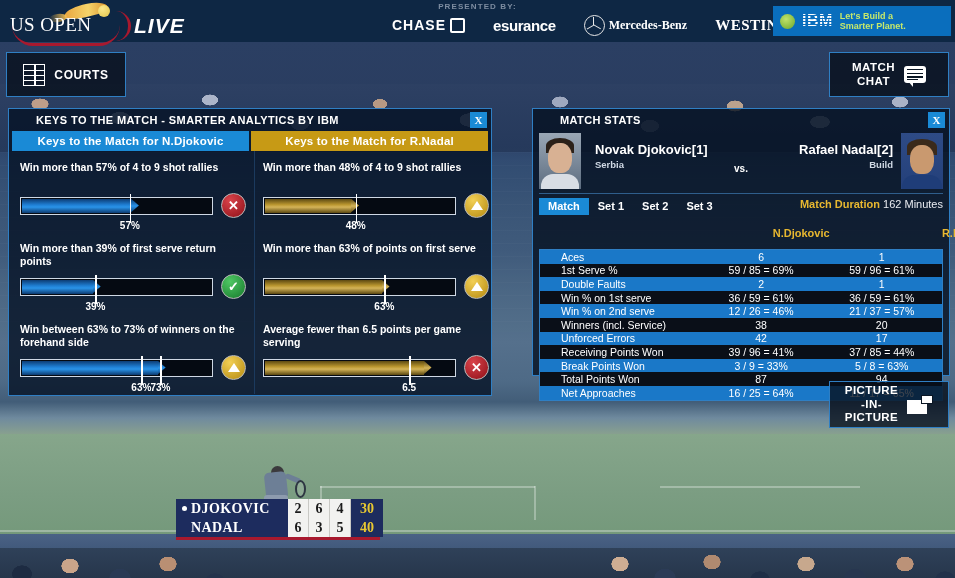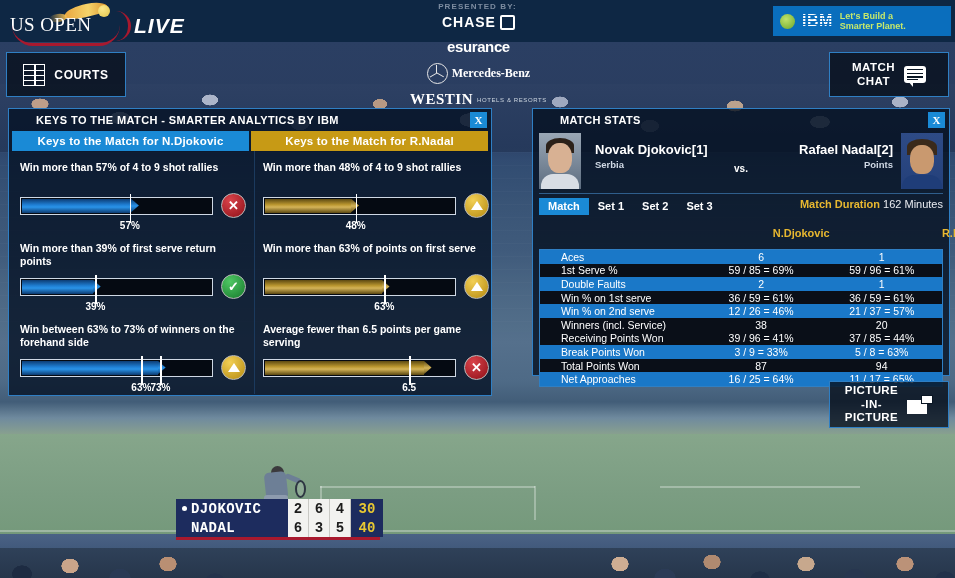--- a/index.html
+++ b/index.html
@@ -83,21 +83,21 @@
     border:3px solid #a8192e;border-top:none;border-left:none;border-right:none;
     border-radius:0 0 60px 60px;}
   .swoosh2{position:absolute;left:100px;top:8px;width:22px;height:30px;
     border:3px solid #a8192e;border-left:none;border-top:none;border-bottom:none;
     border-radius:0 40px 40px 0;}
   .live{position:absolute;left:128px;top:11px;font-size:21px;font-weight:bold;color:#fff;
     font-style:italic;letter-spacing:1px;}
 
   .presented{position:absolute;left:0;right:0;top:2px;text-align:center;
     font-size:8px;color:#7d8ca0;letter-spacing:1.1px;font-weight:bold;}
-  .sponsors{position:absolute;left:410px;top:14px;height:22px;display:flex;align-items:center;gap:8px;flex-direction:column;}
+  .sponsors{position:absolute;left:392px;top:14px;height:22px;display:flex;align-items:center;gap:28px;}
   .sp{color:#fff;display:flex;align-items:center;gap:4px;}
   .sp-chase{font-size:14px;font-weight:bold;letter-spacing:1px;}
   .chase-mark{width:11px;height:11px;border:2.5px solid #fff;border-radius:2px;position:relative;}
   .chase-mark:after{content:"";position:absolute;left:1.5px;top:1.5px;width:4px;height:4px;background:#0e2744;}
   .sp-esurance{font-size:15px;font-weight:bold;letter-spacing:-.4px;}
   .mb-star{width:19px;height:19px;border:1.6px solid #e8e8e8;border-radius:50%;position:relative;}
   .mb-star i{position:absolute;left:8.2px;top:1px;width:1.4px;height:8px;background:#e8e8e8;display:block;}
   .mb-star i:nth-child(2){transform:rotate(120deg);transform-origin:50% 100%;}
   .mb-star i:nth-child(3){transform:rotate(-120deg);transform-origin:50% 100%;}
   .sp-mb{font-family:"Liberation Serif",serif;font-size:12px;font-weight:bold;}
@@ -211,21 +211,21 @@
   .sh-val{flex:0 0 30%;text-align:center;font-size:11px;font-weight:bold;color:#e8b830;}
   .stats-table{margin:3px 6px 0 6px;border:1px solid #2f7fc4;}
   .srow{display:flex;height:13.6px;align-items:center;font-size:10.5px;color:#fff;}
   .srow.odd{background:#1a78c8;}
   .srow.even{background:#0a0f18;}
   .sc-lbl{flex:0 0 40%;padding-left:21px;box-sizing:border-box;}
   .sc-val{flex:0 0 30%;text-align:center;}
 
   
   #scoreboard{position:absolute;left:176px;top:499px;width:204px;height:54px;z-index:25;
-    font-family:Liberation Mono, monospace;}
+    font-family:Liberation Serif, serif;}
   .sb-row{display:flex;height:19px;align-items:stretch;}
   .sb-name{flex:0 0 112px;background:#1d2c5e;color:#fff;font-size:14px;font-weight:bold;
     display:flex;align-items:center;padding-left:6px;box-sizing:border-box;letter-spacing:.4px;gap:4px;}
   .serve-dot{width:5px;height:5px;border-radius:50%;background:#fff;flex:0 0 auto;}
   .serve-dot.hidden{background:transparent;}
   .sb-set{flex:0 0 20px;background:#f2f2f0;color:#1b1b1b;font-size:14px;font-weight:bold;
     display:flex;align-items:center;justify-content:center;border-right:1px solid #c9c9c5;}
   .sb-pts{flex:0 0 32px;background:#1d2c5e;color:#e8c832;font-size:14px;font-weight:bold;
     display:flex;align-items:center;justify-content:center;}
   .sb-under{height:3px;background:#a8192e;}
@@ -444,21 +444,21 @@
         <span class="hair"></span>
           <span class="face"></span>
           <span class="shirt"></span>
       </div>
       <div class="p-left">
         <div class="pname">Novak Djokovic[1]</div>
         <div class="pcountry">Serbia</div>
       </div>
       <div class="p-right">
         <div class="pname">Rafael Nadal[2]</div>
-        <div class="pcountry">Points</div>
+        <div class="pcountry">Build</div>
       </div>
       <div class="avatar av-na">
         <span class="hair"></span>
           <span class="face"></span>
           <span class="shirt"></span>
       </div>
       <div class="vs">vs.</div>
     </div>
 
     <div class="tabs-row" id="stats-tabs">
@@ -502,20 +502,25 @@
         <div class="srow odd">
           <div class="sc-lbl">Win % on 2nd serve</div>
           <div class="sc-val">12 / 26 = 46%</div>
           <div class="sc-val">21 / 37 = 57%</div>
         </div>
         <div class="srow even">
           <div class="sc-lbl">Winners (incl. Service)</div>
           <div class="sc-val">38</div>
           <div class="sc-val">20</div>
         </div>
+        <div class="srow odd">
+          <div class="sc-lbl">Unforced Errors</div>
+          <div class="sc-val">42</div>
+          <div class="sc-val">17</div>
+        </div>
         <div class="srow even">
           <div class="sc-lbl">Receiving Points Won</div>
           <div class="sc-val">39 / 96 = 41%</div>
           <div class="sc-val">37 / 85 = 44%</div>
         </div>
         <div class="srow odd">
           <div class="sc-lbl">Break Points Won</div>
           <div class="sc-val">3 / 9 = 33%</div>
           <div class="sc-val">5 / 8 = 63%</div>
         </div>

